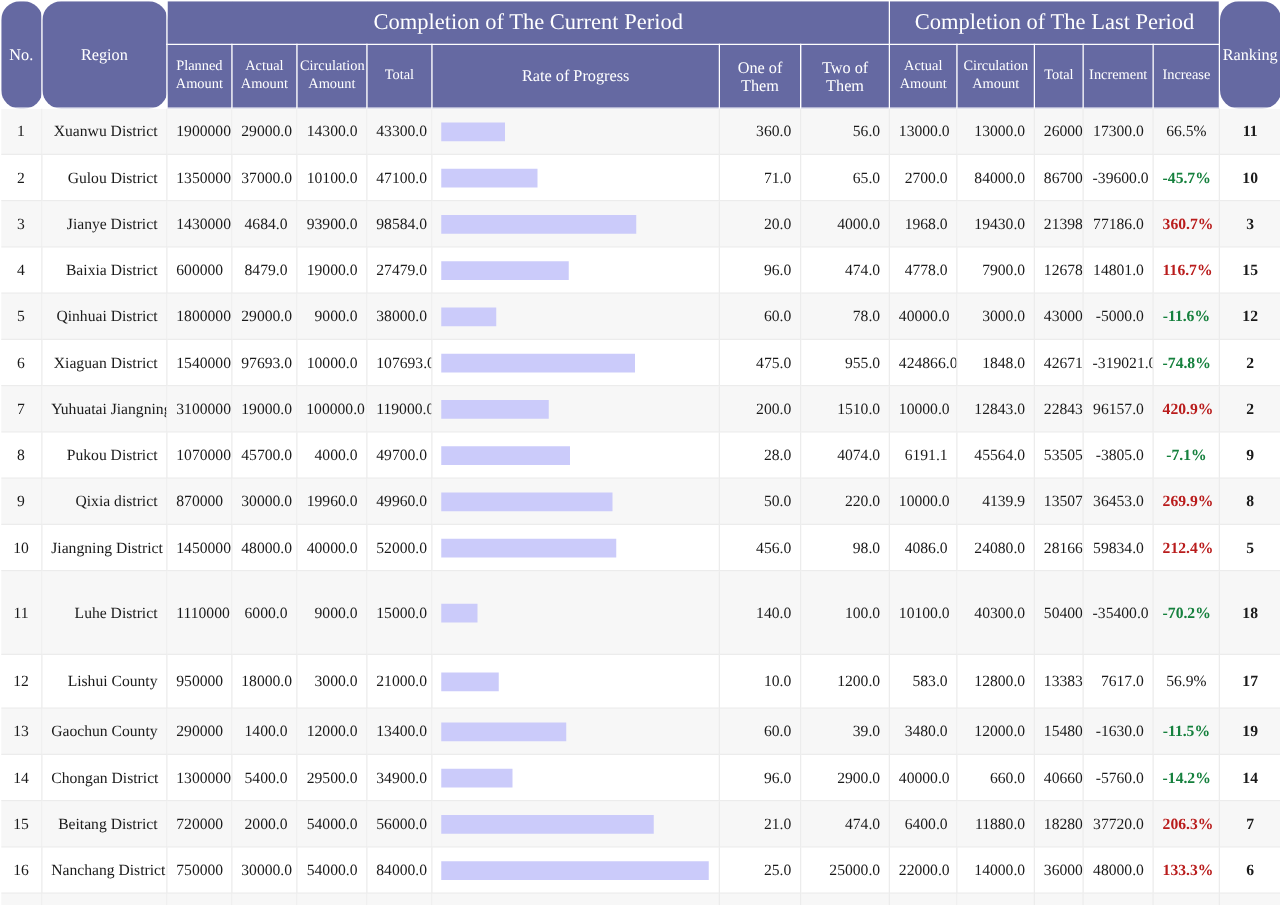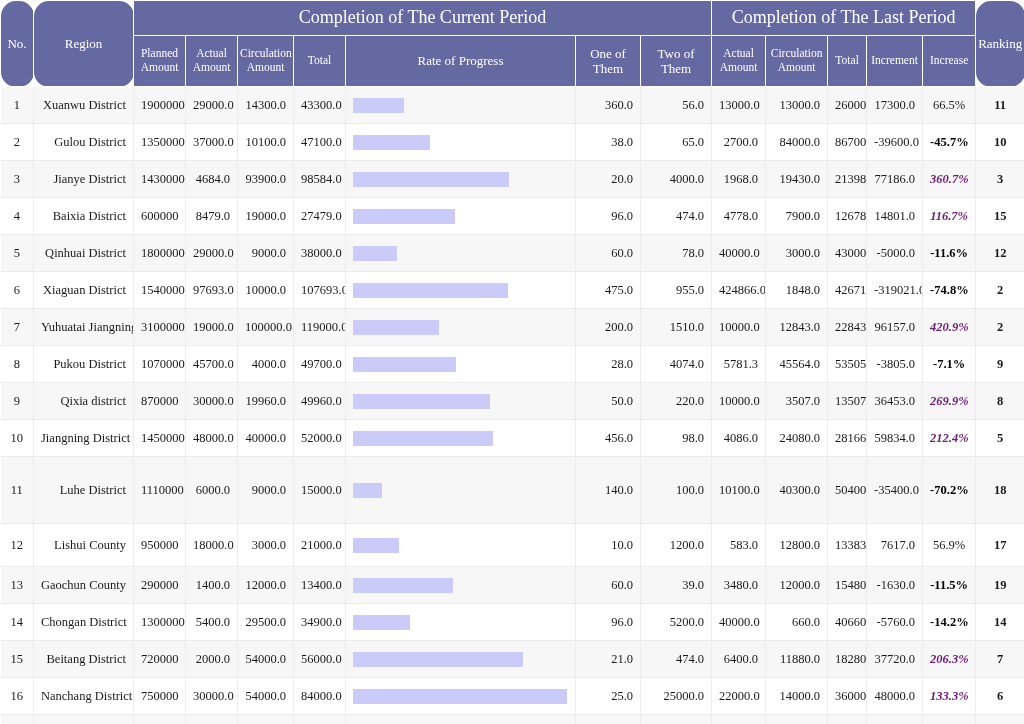--- a/index.html
+++ b/index.html
@@ -77,22 +77,22 @@
     display: flex;
     align-items: center;
   }
   .bar-fill {
     display: block;
     height: 15px;
     background: #cbcbfa;
   }
 
   .pct            { text-align: center; margin-left: 28px; }
-  .pct.pos        { color: #701a75; font-weight: bold; font-style: italic; }
-  .pct.neg        { color: #000000; font-weight: bold; }
+  .pct.pos        { color: #b91c1c; font-weight: bold; }
+  .pct.neg        { color: #15803d; font-weight: bold; }
   .pct.neutral    { color: #1a1a1a; font-weight: normal; }
 
   
   tr.h-std td  { height: 32px; }
   tr.h-tall td { height: 62px; }
   tr.h-mid td  { height: 38px; }
 </style>
 </head>
 <body>
 
@@ -166,21 +166,21 @@
         <td class="c-region">Gulou District</td>
         <td class="c-num">1350000</td>
         <td class="c-num">37000.0</td>
         <td class="c-num">10100.0</td>
         <td class="c-num">47100.0</td>
         <td class="c-bar">
           <div class="bar-track">
             <span class="bar-fill" style="width: 36%;"></span>
           </div>
         </td>
-        <td class="c-num">38.0</td>
+        <td class="c-num">71.0</td>
         <td class="c-num">65.0</td>
         <td class="c-num">2700.0</td>
         <td class="c-num">84000.0</td>
         <td class="c-num">86700.0</td>
         <td class="c-num">-39600.0</td>
         <td class="pct neg">-45.7%</td>
         <td class="c-rank">10</td>
       </tr>
       <tr class="h-std">
         <td class="c-no">3</td>
@@ -294,21 +294,21 @@
         <td class="c-num">45700.0</td>
         <td class="c-num">4000.0</td>
         <td class="c-num">49700.0</td>
         <td class="c-bar">
           <div class="bar-track">
             <span class="bar-fill" style="width: 48%;"></span>
           </div>
         </td>
         <td class="c-num">28.0</td>
         <td class="c-num">4074.0</td>
-        <td class="c-num">5781.3</td>
+        <td class="c-num">6191.1</td>
         <td class="c-num">45564.0</td>
         <td class="c-num">53505.0</td>
         <td class="c-num">-3805.0</td>
         <td class="pct neg">-7.1%</td>
         <td class="c-rank">9</td>
       </tr>
       <tr class="h-std">
         <td class="c-no">9</td>
         <td class="c-region">Qixia district</td>
         <td class="c-num">870000</td>
@@ -316,21 +316,21 @@
         <td class="c-num">19960.0</td>
         <td class="c-num">49960.0</td>
         <td class="c-bar">
           <div class="bar-track">
             <span class="bar-fill" style="width: 63.5%;"></span>
           </div>
         </td>
         <td class="c-num">50.0</td>
         <td class="c-num">220.0</td>
         <td class="c-num">10000.0</td>
-        <td class="c-num">3507.0</td>
+        <td class="c-num">4139.9</td>
         <td class="c-num">13507.0</td>
         <td class="c-num">36453.0</td>
         <td class="pct pos">269.9%</td>
         <td class="c-rank">8</td>
       </tr>
       <tr class="h-std">
         <td class="c-no">10</td>
         <td class="c-region">Jiangning District</td>
         <td class="c-num">1450000</td>
         <td class="c-num">48000.0</td>
@@ -419,21 +419,21 @@
         <td class="c-num">1300000</td>
         <td class="c-num">5400.0</td>
         <td class="c-num">29500.0</td>
         <td class="c-num">34900.0</td>
         <td class="c-bar">
           <div class="bar-track">
             <span class="bar-fill" style="width: 26.5%;"></span>
           </div>
         </td>
         <td class="c-num">96.0</td>
-        <td class="c-num">5200.0</td>
+        <td class="c-num">2900.0</td>
         <td class="c-num">40000.0</td>
         <td class="c-num">660.0</td>
         <td class="c-num">40660.0</td>
         <td class="c-num">-5760.0</td>
         <td class="pct neg">-14.2%</td>
         <td class="c-rank">14</td>
       </tr>
       <tr class="h-std">
         <td class="c-no">15</td>
         <td class="c-region">Beitang District</td>

